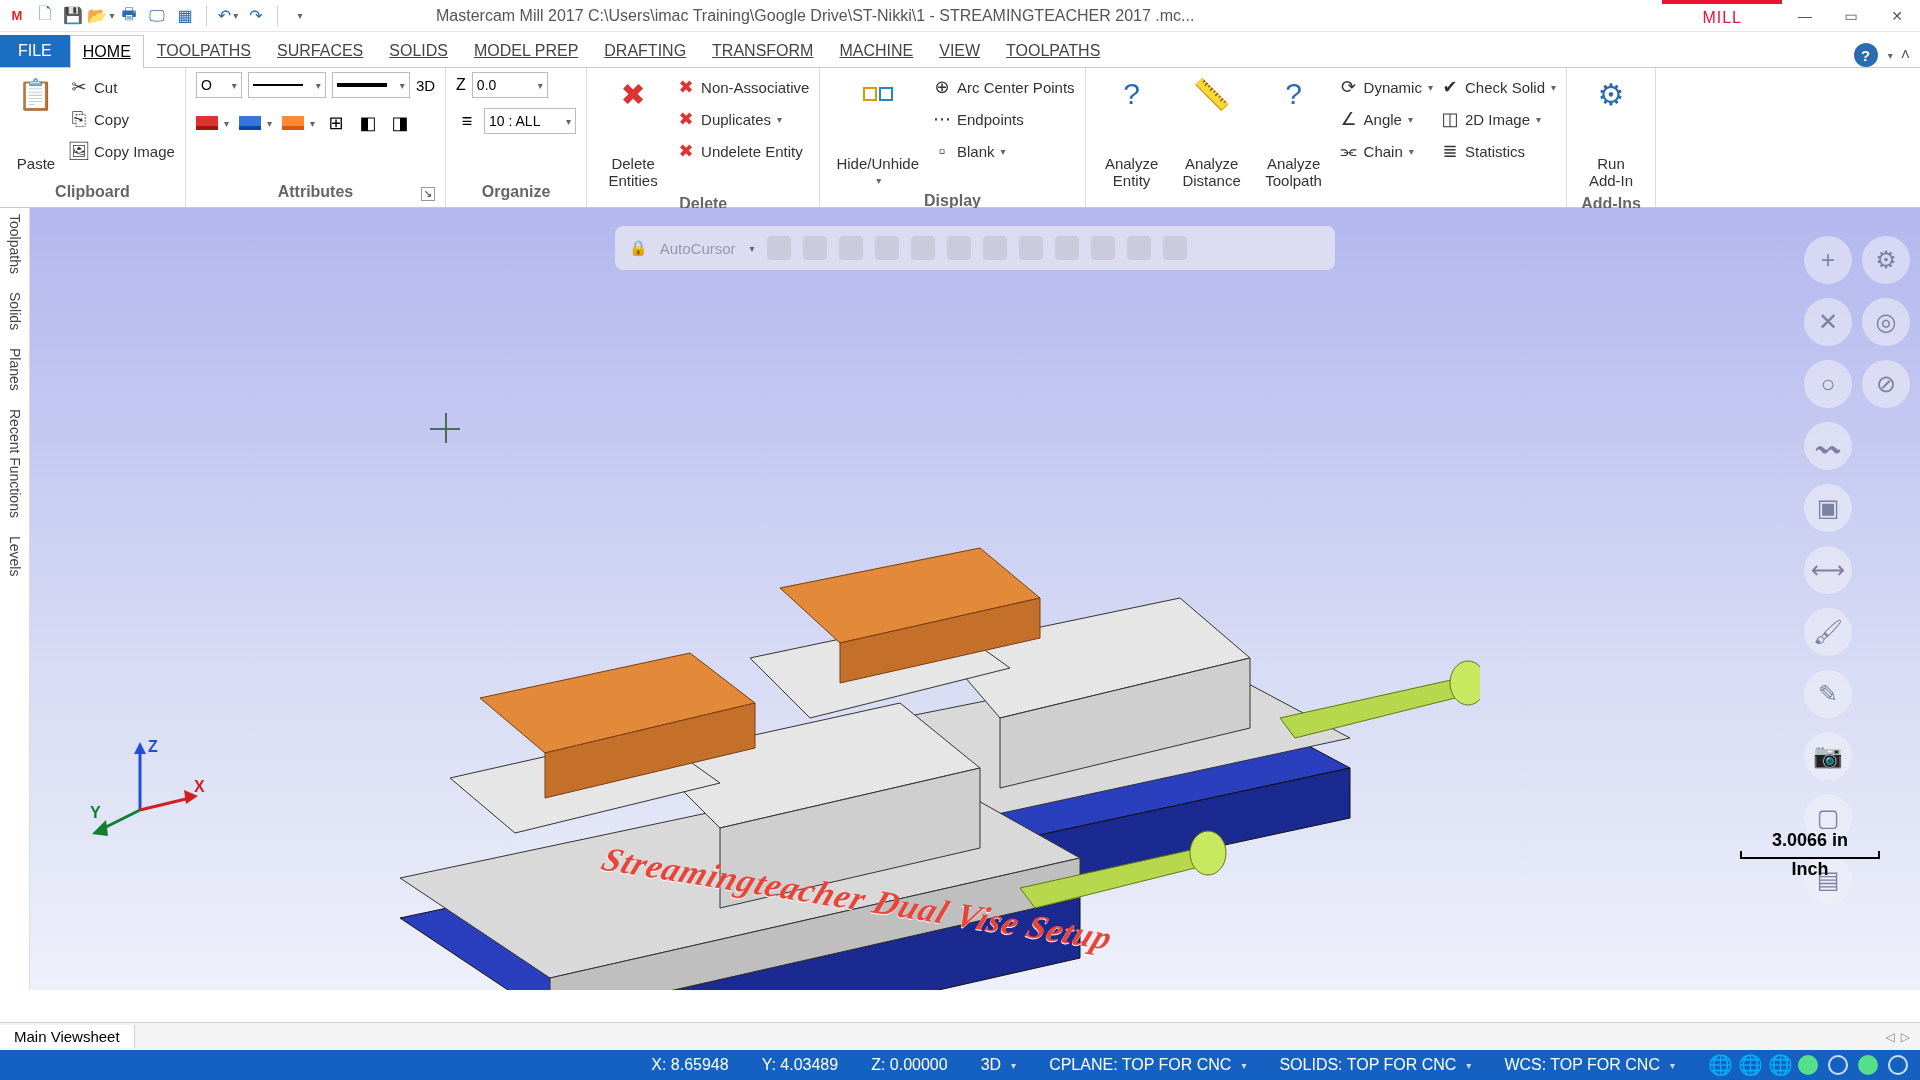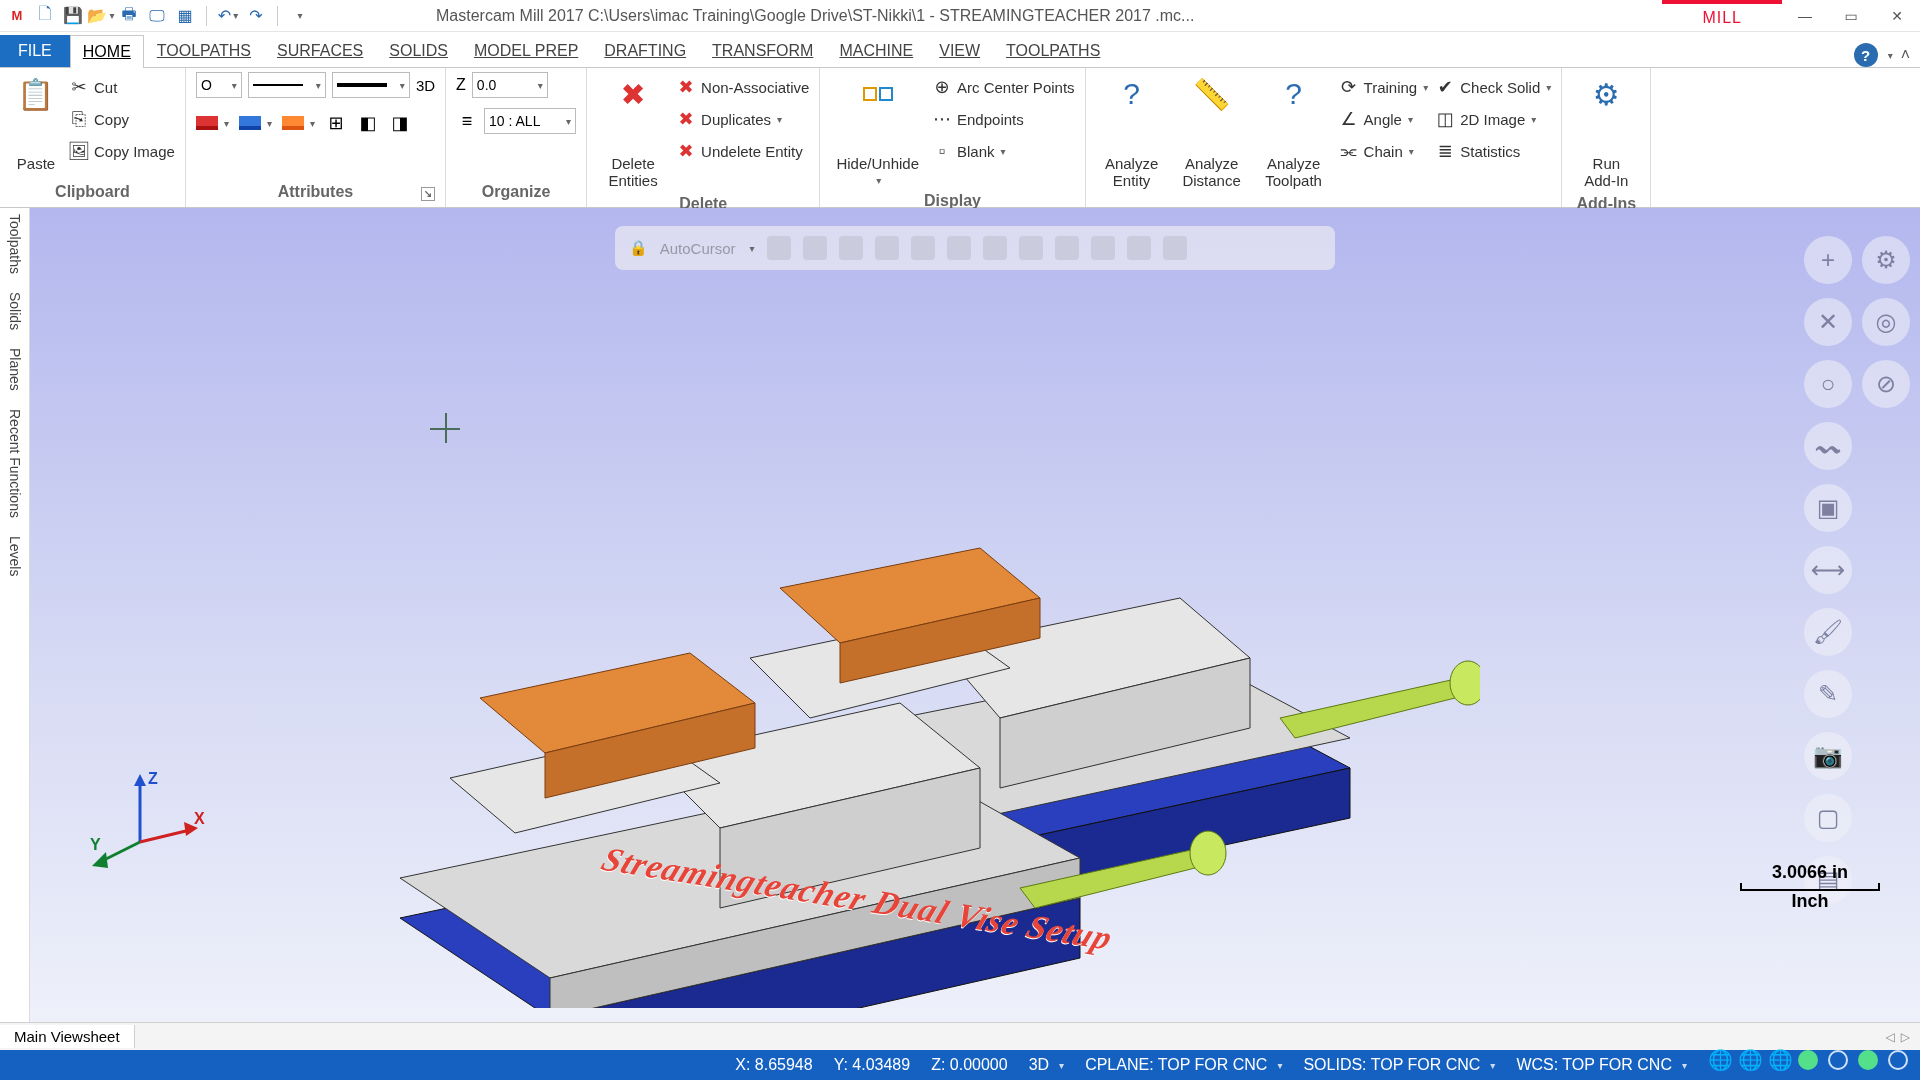--- a/index.html
+++ b/index.html
@@ -63,26 +63,26 @@
 .cursor-cross { position: absolute; left: 415px; top: 220px; color: #597; }
 .cursor-cross::before, .cursor-cross::after { content: ""; position: absolute; background: #4a6d5a; }
 .cursor-cross::before { width: 30px; height: 2px; left: -15px; top: 0; }
 .cursor-cross::after { width: 2px; height: 30px; left: 0; top: -15px; }
 
 
 .model { position: absolute; left: 250px; top: 250px; width: 1200px; height: 550px; }
 .model-label { position: absolute; left: 320px; bottom: 90px; font-family: Georgia, serif; font-style: italic; font-weight: bold; font-size: 34px; color: #e7443a; transform: rotate(9deg) skewX(-12deg); letter-spacing: 1px; text-shadow: 0 1px 0 #fff; }
 
 
-.vsheet { height: 28px; background: #f4f4f4; border-top: 1px solid #cfcfcf; display: flex; align-items: center; }
+.vsheet { height: 28px; background: #f4f4f4; border-top: 1px solid #cfcfcf; display: flex; align-items: center; margin-top: 32px; }
 .vsheet .vtab { padding: 3px 14px; font-size: 15px; border-right: 1px solid #cfcfcf; background: #fff; }
 .vsheet .scrolls { margin-left: auto; display: flex; gap: 6px; padding-right: 10px; color: #888; font-size: 12px; }
 
 
-.status { height: 30px; background: #1561c1; color: #fff; display: flex; font-size: 16px; padding: 0 12px; gap: 21px; }
+.status { height: 30px; background: #1561c1; color: #fff; display: flex; align-items: center; font-size: 16px; padding: 0 12px; gap: 33px; }
 .status .spacer { flex: 1; }
 .status .sseg { display: flex; align-items: center; gap: 8px; }
 .status .sicons { display: flex; gap: 10px; }
 .status .sico { width: 20px; height: 20px; border-radius: 50%; border: 2px solid #cfe2fb; }
 .status .sico.on { background: #54e08b; border-color: #54e08b; }
 .status .sico.globe { border: none; font-size: 20px; line-height: 20px; }
 
 svg { display: block; }
 </style>
 </head>
@@ -283,21 +283,21 @@
         <div class="bicon" style="color:#c90">📏</div>
         <div class="blabel" style="width:64px">Analyze Distance</div>
       </div>
       <div class="bigbtn">
         <div class="bicon" style="color:#2b6cb0">?</div>
         <div class="blabel" style="width:64px">Analyze Toolpath</div>
       </div>
       <div class="smallcol">
         <div class="smallrow">
             <span class="sicon">⟳</span>
-            <span>Training</span>
+            <span>Dynamic</span>
             <span class="dd">▾</span>
           </div>
         <div class="smallrow">
             <span class="sicon">∠</span>
             <span>Angle</span>
             <span class="dd">▾</span>
           </div>
         <div class="smallrow">
             <span class="sicon">⫘</span>
             <span>Chain</span>

